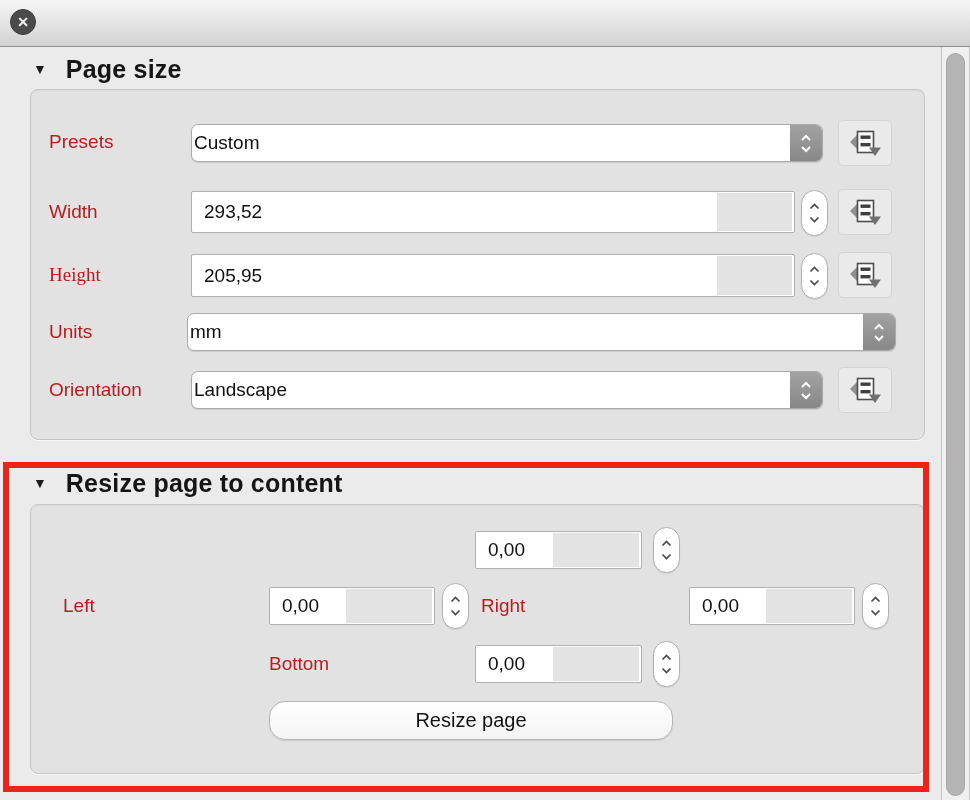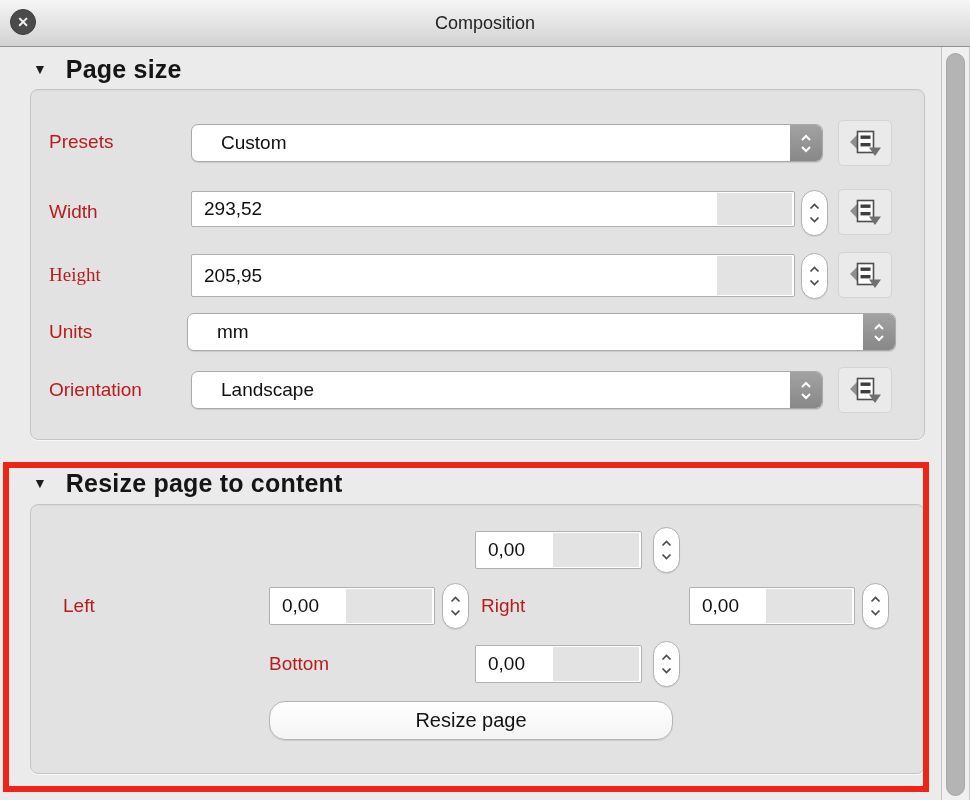--- a/index.html
+++ b/index.html
@@ -41,21 +41,21 @@
   }
 
   .fieldlabel { position:absolute; font-size:19px; color:#b91c1c; line-height:22px; }
 
   
   .combo {
     position:absolute; background:#fff; border:1px solid #aaa; border-radius:7px;
     display:flex; align-items:center; overflow:hidden;
     box-shadow:0 1px 1px rgba(0,0,0,.10);
   }
-  .combo-value { padding-left:29px; font-size:19px; color:#101010; }
+  .combo-value { padding-left:2px; font-size:19px; color:#101010; }
   .combo-cap {
     margin-left:auto; width:32px; align-self:stretch;
     background:linear-gradient(#a2a2a2,#888);
     display:flex; flex-direction:column; align-items:center; justify-content:center; gap:3px;
   }
 
   
   .spinbox {
     position:absolute; background:#fff; border:1px solid #b0b0b0; border-radius:2px;
   }
@@ -111,21 +111,20 @@
 </style>
 </head>
 <body>
 
 <div id="window">
 
   <div class="titlebar">
     <div class="close-btn">
       <span>✕</span>
     </div>
-    <div class="title">Composition</div>
   </div>
 
   <div class="section-header" style="top:56px;">
     <span class="collapse-arrow">▼</span>
     <span class="section-title">Page size</span>
   </div>
 
   <div class="groupbox" style="left:30px; top:89px; width:895px; height:351px;">
 
     <div class="fieldlabel" style="left:18px; top:41px;">Presets</div>
@@ -144,21 +143,21 @@
       <svg width="32" height="28" viewBox="0 0 32 28">
         <polygon points="1,13 9,5 9,21" fill="#8f8f8f"></polygon>
         <rect x="8.5" y="2.5" width="16" height="21" fill="#fdfdfd" stroke="#4e4e4e" stroke-width="1.6"></rect>
         <rect x="11.5" y="6.5" width="10" height="3.4" fill="#3f3f3f"></rect>
         <rect x="11.5" y="14" width="10" height="3.4" fill="#3f3f3f"></rect>
         <polygon points="20,18.5 32,18.5 26,27" fill="#707070"></polygon>
       </svg>
     </div>
 
     <div class="fieldlabel" style="left:18px; top:111px;">Width</div>
-    <div class="spinbox large" style="left:160px; top:101px; width:604px; height:36px;">
+    <div class="spinbox large" style="left:160px; top:101px; width:604px; height:42px;">
       <span class="spin-gray"></span>
       <input class="spin-input" value="293,52" style="">
     </div>
     <div class="oval-stepper" style="left:770px; top:100px;">
       <svg width="11" height="7" viewBox="0 0 11 7">
           <polyline points="1.5,5.5 5.5,1.5 9.5,5.5" fill="none" stroke="#4a4a4a" stroke-width="1.7"></polyline>
         </svg>
       <svg width="11" height="7" viewBox="0 0 11 7">
           <polyline points="1.5,1.5 5.5,5.5 9.5,1.5" fill="none" stroke="#4a4a4a" stroke-width="1.7"></polyline>
         </svg>

